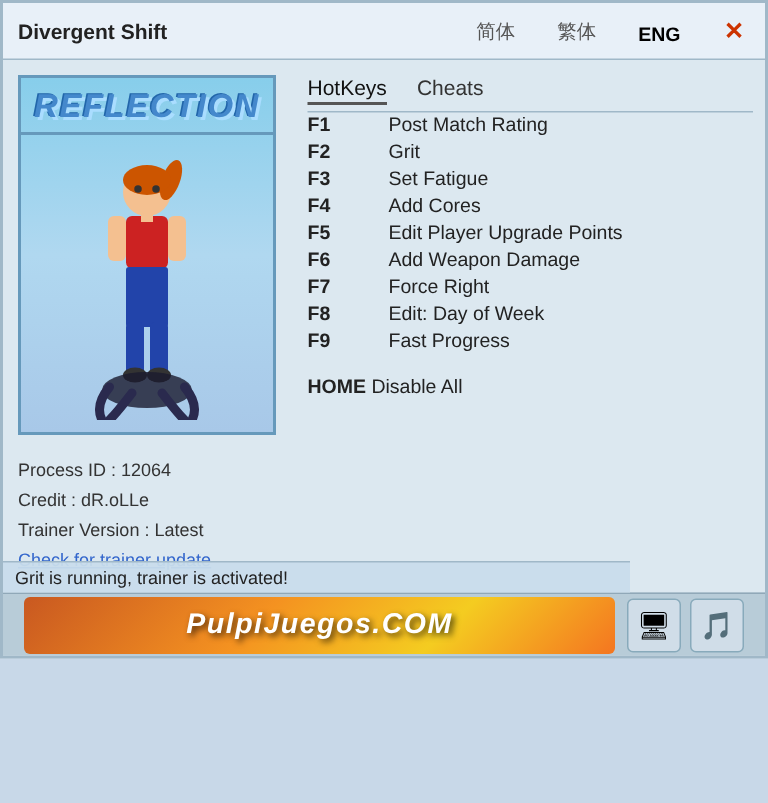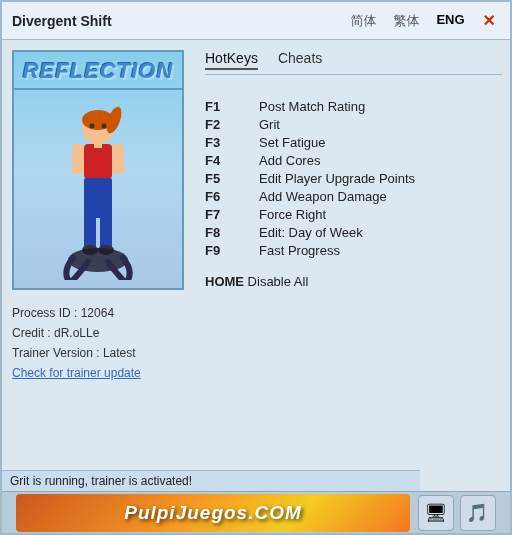--- a/index.html
+++ b/index.html
@@ -9,21 +9,21 @@
       height: 535px;
       background: #c8d8e8;
       font-family: Arial, sans-serif;
       font-size: 13px;
       overflow: hidden;
       position: relative;
     }
 
     #app {
       width: 512px;
-      height: 535px;
+      height: 439px;
       background: #dce8f0;
       border: 2px solid #a0b8c8;
       position: relative;
       display: flex;
       flex-direction: column;
     }
 
     
     #title-bar {
       display: flex;
@@ -37,22 +37,22 @@
 
     #app-title {
       font-size: 14px;
       font-weight: bold;
       color: #222;
       flex: 1;
     }
 
     #lang-buttons {
       display: flex;
-      gap: 11px;
-      align-items: flex-start;
+      gap: 22px;
+      align-items: flex-end;
     }
 
     .lang-btn {
       font-size: 13px;
       color: #555;
       cursor: pointer;
       padding: 1px 3px;
     }
 
     .lang-btn.active {
@@ -159,21 +159,21 @@
       flex-direction: column;
       padding: 4px 8px 8px 8px;
     }
 
     
     #tabs {
       display: flex;
       gap: 20px;
       padding: 6px 0 4px 0;
       border-bottom: 1px solid #a0b8c8;
-      margin-bottom: 24px;
+      margin-bottom: 0;
     }
 
     .tab {
       font-size: 14px;
       color: #333;
       cursor: pointer;
       padding-bottom: 2px;
     }
 
     .tab.active {

